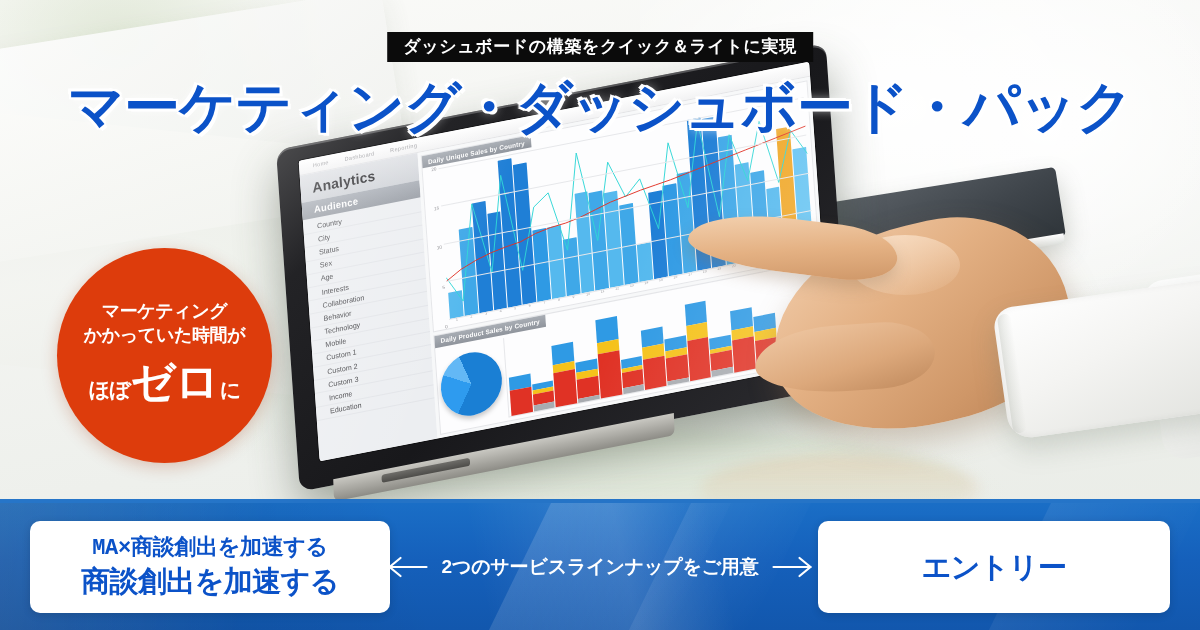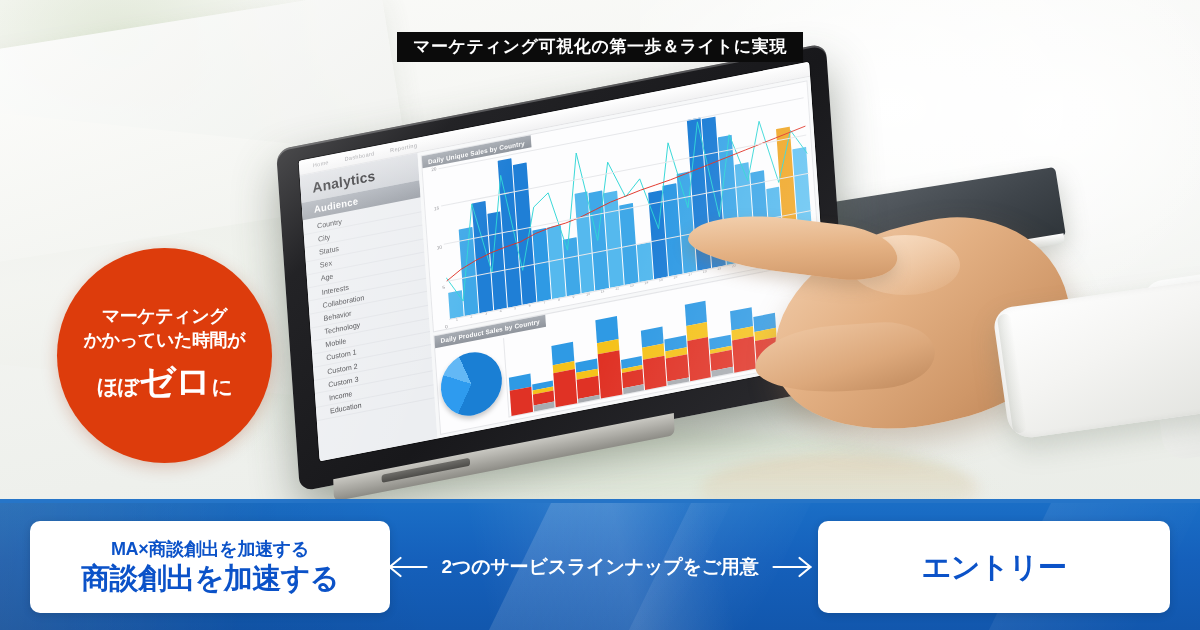--- a/index.html
+++ b/index.html
@@ -241,21 +241,21 @@
   .red-badge {
     position:absolute; left:57px; top:248px; width:215px; height:215px;
     border-radius:50%; background:#dd3c0c; z-index:35;
     display:flex; flex-direction:column; align-items:center; justify-content:center;
     color:#ffffff; text-align:center;
     box-shadow:0 4px 16px rgba(160,50,10,.25);
   }
   .rb-l1, .rb-l2 { font-size:18px; font-weight:700; line-height:1.35; letter-spacing:-.4px; }
   .rb-l3 { margin-top:6px; display:flex; align-items:baseline; justify-content:center; letter-spacing:-1px; }
   .rb-small { font-size:21px; font-weight:700; }
-  .rb-big   { font-size:36px; font-weight:800; margin:0 1px; letter-spacing:-1px; }
+  .rb-big   { font-size:44px; font-weight:800; margin:0 1px; letter-spacing:-1px; }
 
   
   .bottom-bar {
     position:absolute; left:0; bottom:0; width:1200px; height:127px; z-index:50;
     background:
       linear-gradient(104deg, rgba(255,255,255,.10) 0%, rgba(255,255,255,0) 22%),
       linear-gradient(78deg,  rgba(255,255,255,0) 40%, rgba(255,255,255,.12) 52%, rgba(255,255,255,0) 60%),
       linear-gradient(70deg,  rgba(0,0,0,.12) 0%, rgba(0,0,0,0) 35%),
       linear-gradient(180deg,#1a6ec6 0%, #1560bb 45%, #1257ad 100%);
     display:flex; align-items:center;
@@ -270,21 +270,21 @@
 
   .svc-card {
     position:relative; z-index:2;
     background:#ffffff; border-radius:10px;
     display:flex; flex-direction:column; align-items:center; justify-content:center;
     text-align:center; color:#0b52c8;
     box-shadow:0 2px 8px rgba(0,0,0,.14);
   }
   .card-left  { position:absolute; left:30px;  top:18px; width:360px; height:92px; }
   .card-right { position:absolute; right:30px; top:18px; width:352px; height:92px; }
-  .svc-sub  { font-size:18px; font-weight:600; letter-spacing:-.3px; line-height:1.25; }
+  .svc-sub  { font-size:22px; font-weight:600; letter-spacing:-.3px; line-height:1.25;font-family:Liberation Mono, monospace; }
   .svc-main { font-size:29px; font-weight:800; letter-spacing:-.6px; line-height:1.2; margin-top:1px; }
 
   .svc-center {
     position:absolute; left:50%; top:50%; transform:translate(-50%,-50%);
     z-index:2; display:flex; align-items:center; gap:13px;
     color:#ffffff; white-space:nowrap;
   }
   .svc-center-text { font-size:19px; font-weight:700; letter-spacing:-.2px; }
   .arrow { width:42px; height:24px; flex:0 0 auto; }
 
@@ -518,21 +518,22 @@
 
   <div class="hand">
     <div class="palm"></div>
     <div class="knuckle"></div>
     <div class="finger-index"></div>
     <div class="finger-thumb"></div>
     <div class="sleeve"></div>
     <div class="cuff"></div>
   </div>
 
-  <div class="eyebrow">マーケティング可視化の第一歩＆ライトに実現</div>
+  <div class="eyebrow">ダッシュボードの構築をクイック＆ライトに実現</div>
+  <h1 class="headline">マーケティング・ダッシュボード・パック</h1>
 
   <div class="red-badge">
     <div class="rb-l1">マーケティング</div>
     <div class="rb-l2">かかっていた時間が</div>
     <div class="rb-l3">
       <span class="rb-small">ほぼ</span>
       <span class="rb-big">ゼロ</span>
       <span class="rb-small">に</span>
     </div>
   </div>

